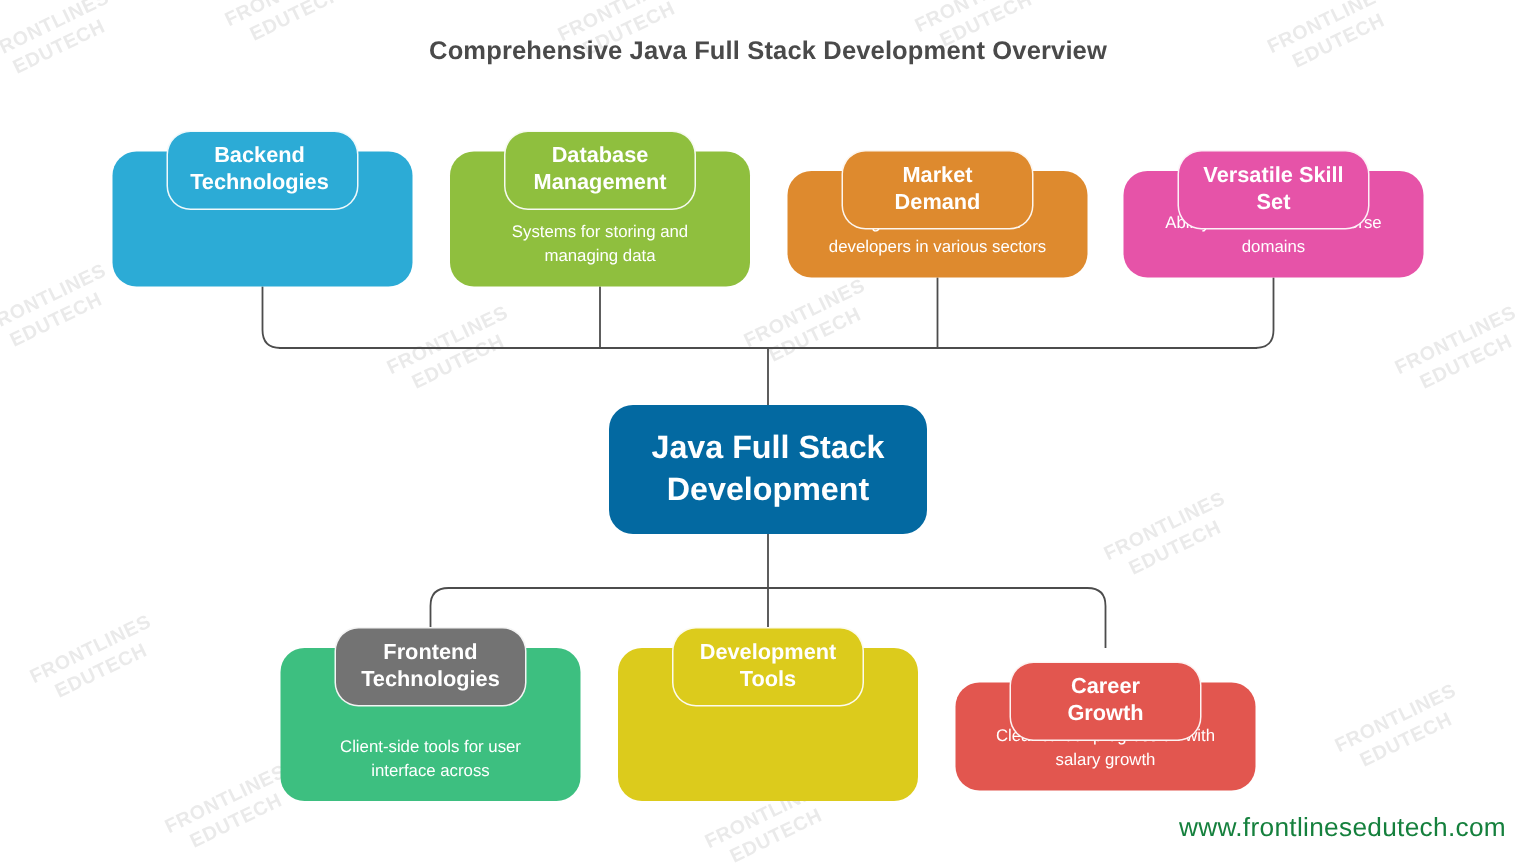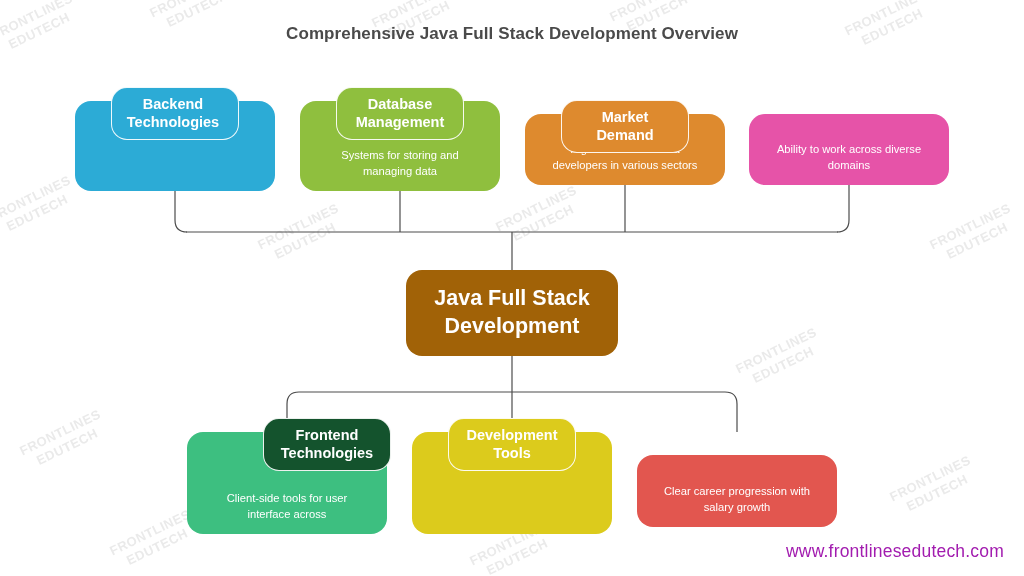--- a/index.html
+++ b/index.html
@@ -125,21 +125,21 @@
     white-space: pre-line;
     text-align: center;
   }
 
   
   .site-url {
     position: absolute;
     right: 20px;
     bottom: 14px;
     font-size: 17.5px;
-    color: #a21caf;
+    color: #15803d;
     letter-spacing: .2px;
     z-index: 5;
   }
 </style>
 </head>
 <body>
 
 <div id="canvas">
 
   <div class="watermark-layer">
@@ -205,41 +205,43 @@
 managing data</div>
   </div>
 
   <div class="node" style="left:525px; top:114px; width:200px; height:71px; background:#DE8A2E;">
     <div class="pill" style="background: rgb(222, 138, 46);">Market Demand</div>
     <div class="desc">High demand for Java
 developers in various sectors</div>
   </div>
 
   <div class="node" style="left:749px; top:114px; width:200px; height:71px; background:#E653A8;">
+    <div class="pill" style="background: rgb(230, 83, 168);">Versatile Skill Set</div>
     <div class="desc">Ability to work across diverse
 domains</div>
   </div>
 
-  <div class="center-node" style="left:406px; top:270px; width:212px; height:86px; background:#a16207;">
+  <div class="center-node" style="left:406px; top:270px; width:212px; height:86px; background:#0369a1;">
     <div class="center-label">Java Full Stack
 Development</div>
   </div>
 
   <div class="node" style="left:187px; top:432px; width:200px; height:102px; background:#3DBF80;">
-    <div class="pill" style="background: #14532d; margin-left: 40px;">Frontend
+    <div class="pill" style="background: #737373;">Frontend
 Technologies</div>
     <div class="desc">Client-side tools for user
 interface across</div>
   </div>
 
   <div class="node" style="left:412px; top:432px; width:200px; height:102px; background:#DCCB1C;">
     <div class="pill" style="background: rgb(220, 203, 28);">Development
 Tools</div>
   </div>
 
   <div class="node" style="left:637px; top:455px; width:200px; height:72px; background:#E2564F;">
+    <div class="pill" style="background: rgb(226, 86, 79);">Career Growth</div>
     <div class="desc">Clear career progression with
 salary growth</div>
   </div>
 
   <div class="site-url">www.frontlinesedutech.com</div>
 
 </div>
 
 </body></html>

